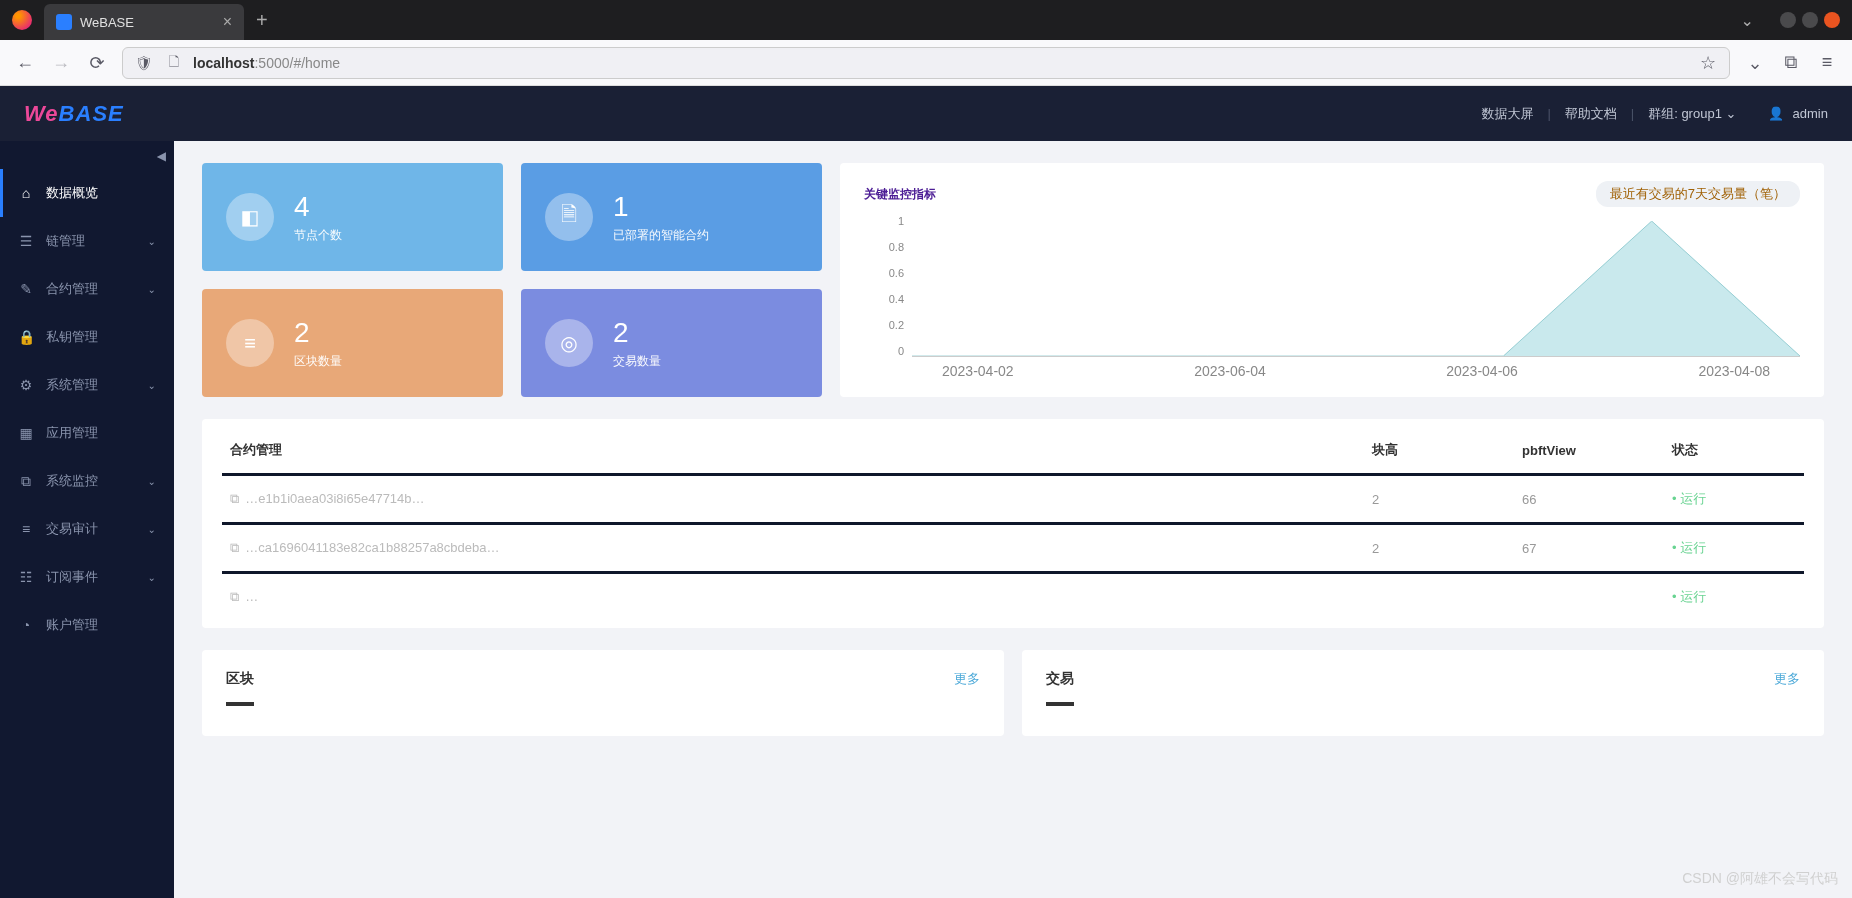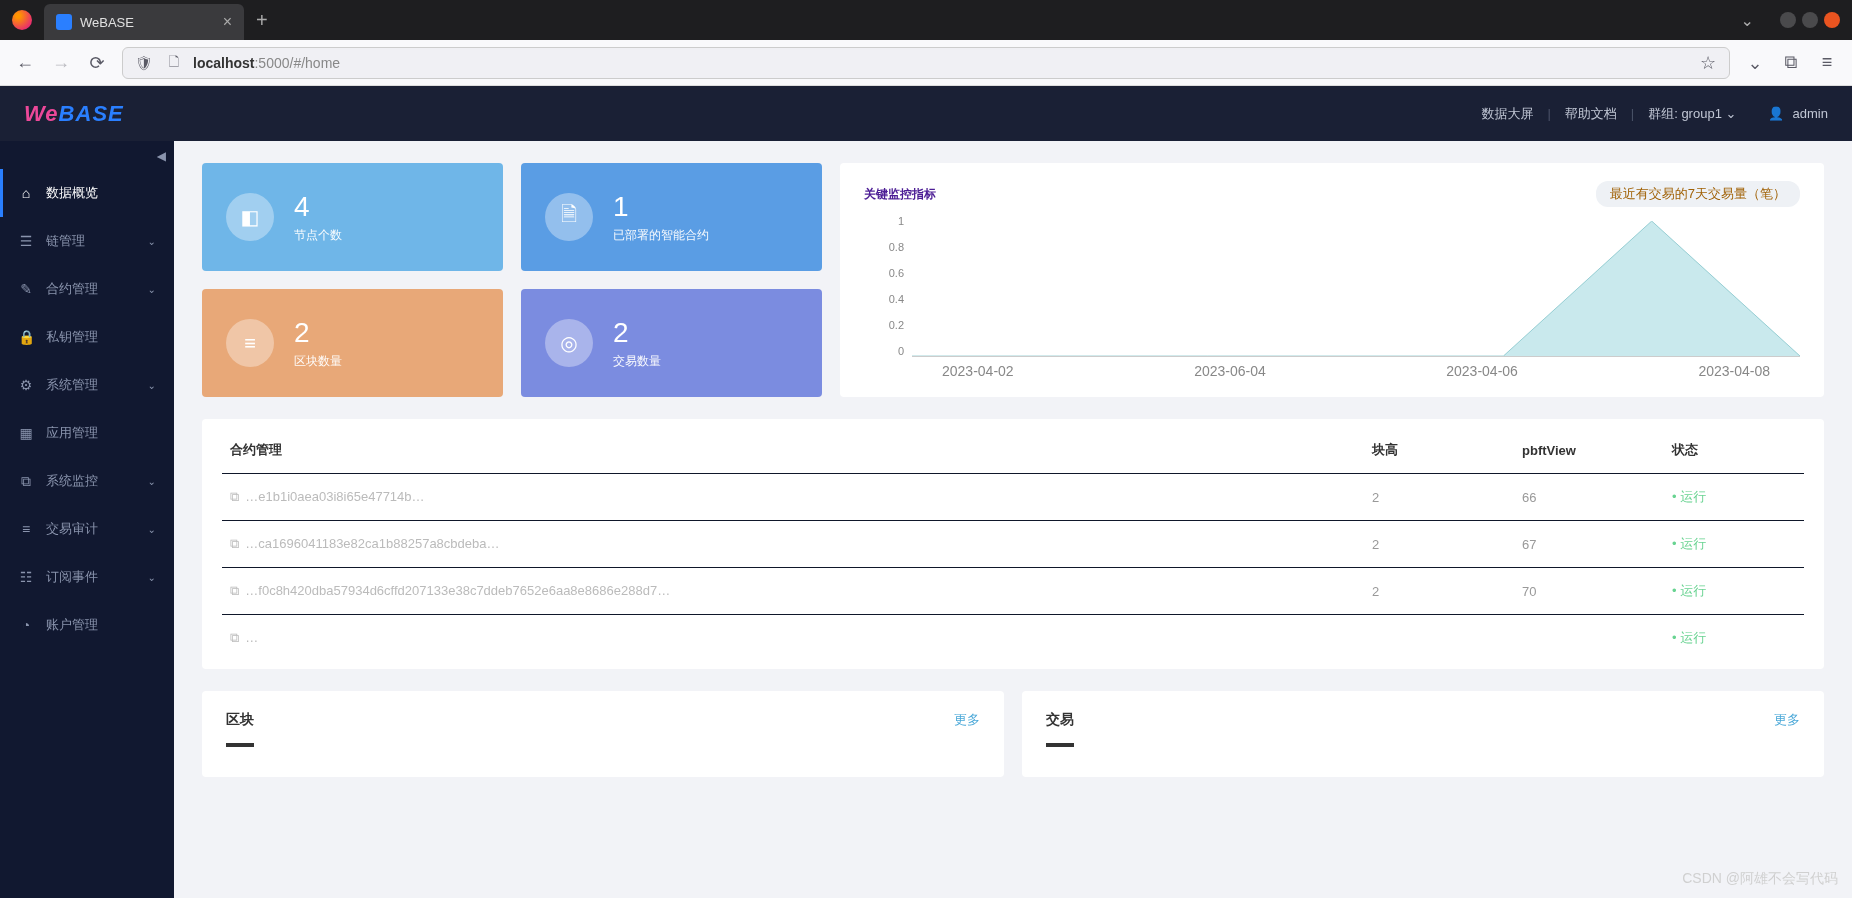--- a/index.html
+++ b/index.html
@@ -60,21 +60,21 @@
 .y-axis { position: absolute; left: 0; top: 0; bottom: 18px; width: 40px; display: flex; flex-direction: column; justify-content: space-between; }
 .y-axis div { font-size: 11px; color: #888; text-align: right; }
 .plot { position: absolute; left: 48px; right: 0; top: 6px; bottom: 18px; border-bottom: 1px solid #ccc; }
 .plot svg { position: absolute; inset: 0; width: 100%; height: 100%; }
 .x-axis { position: absolute; left: 48px; right: 0; bottom: -4px; display: flex; justify-content: space-between; padding: 0 30px; }
 .x-axis div { font-size: 14px; color: #888; margin-top: 32px; }
 
 .table-card { background: #fff; border-radius: 4px; margin-top: 22px; padding: 8px 20px; }
 table { width: 100%; border-collapse: collapse; font-size: 13px; }
 th { text-align: left; color: #333; font-weight: 700; padding: 14px 8px; }
-td { padding: 14px 8px; color: #999; border-top: 1px solid #0f172a; }
+td { padding: 14px 8px; color: #999; border-top: 3px solid #0f172a; }
 td.nodeid { color: #bbb; white-space: nowrap; overflow: hidden; text-overflow: ellipsis; max-width: 820px; }
 .copy-ico { color: #bbb; margin-right: 6px; }
 .status { color: #68d391; }
 .status::before { content: "• "; color: #68d391; }
 
 .bottom-row { display: flex; gap: 18px; margin-top: 22px; }
 .half-card { flex: 1; background: #fff; border-radius: 4px; padding: 20px 24px 30px; }
 .hc-head { display: flex; align-items: center; justify-content: center; }
 .hc-title { font-weight: 700; font-size: 14px; color: #333; }
 .hc-more { margin-left: auto; color: #4aa8d8; font-size: 13px; }
@@ -265,26 +265,20 @@
                 <td>66</td>
                 <td><span class="status">运行</span></td>
               </tr>
               <tr>
                 <td class="nodeid"><span class="copy-ico">⧉</span>…ca1696041183e82ca1b88257a8cbdeba…</td>
                 <td>2</td>
                 <td>67</td>
                 <td><span class="status">运行</span></td>
               </tr>
               <tr>
-                <td class="nodeid"><span class="copy-ico">⧉</span>…f0c8h420dba57934d6cffd207133e38c7ddeb7652e6aa8e8686e288d7…</td>
-                <td>2</td>
-                <td>70</td>
-                <td><span class="status">运行</span></td>
-              </tr>
-              <tr>
                 <td class="nodeid"><span class="copy-ico">⧉</span>…</td>
                 <td></td>
                 <td></td>
                 <td><span class="status">运行</span></td>
               </tr>
             </tbody>
         </table>
       </div>
 
       <div class="bottom-row">

